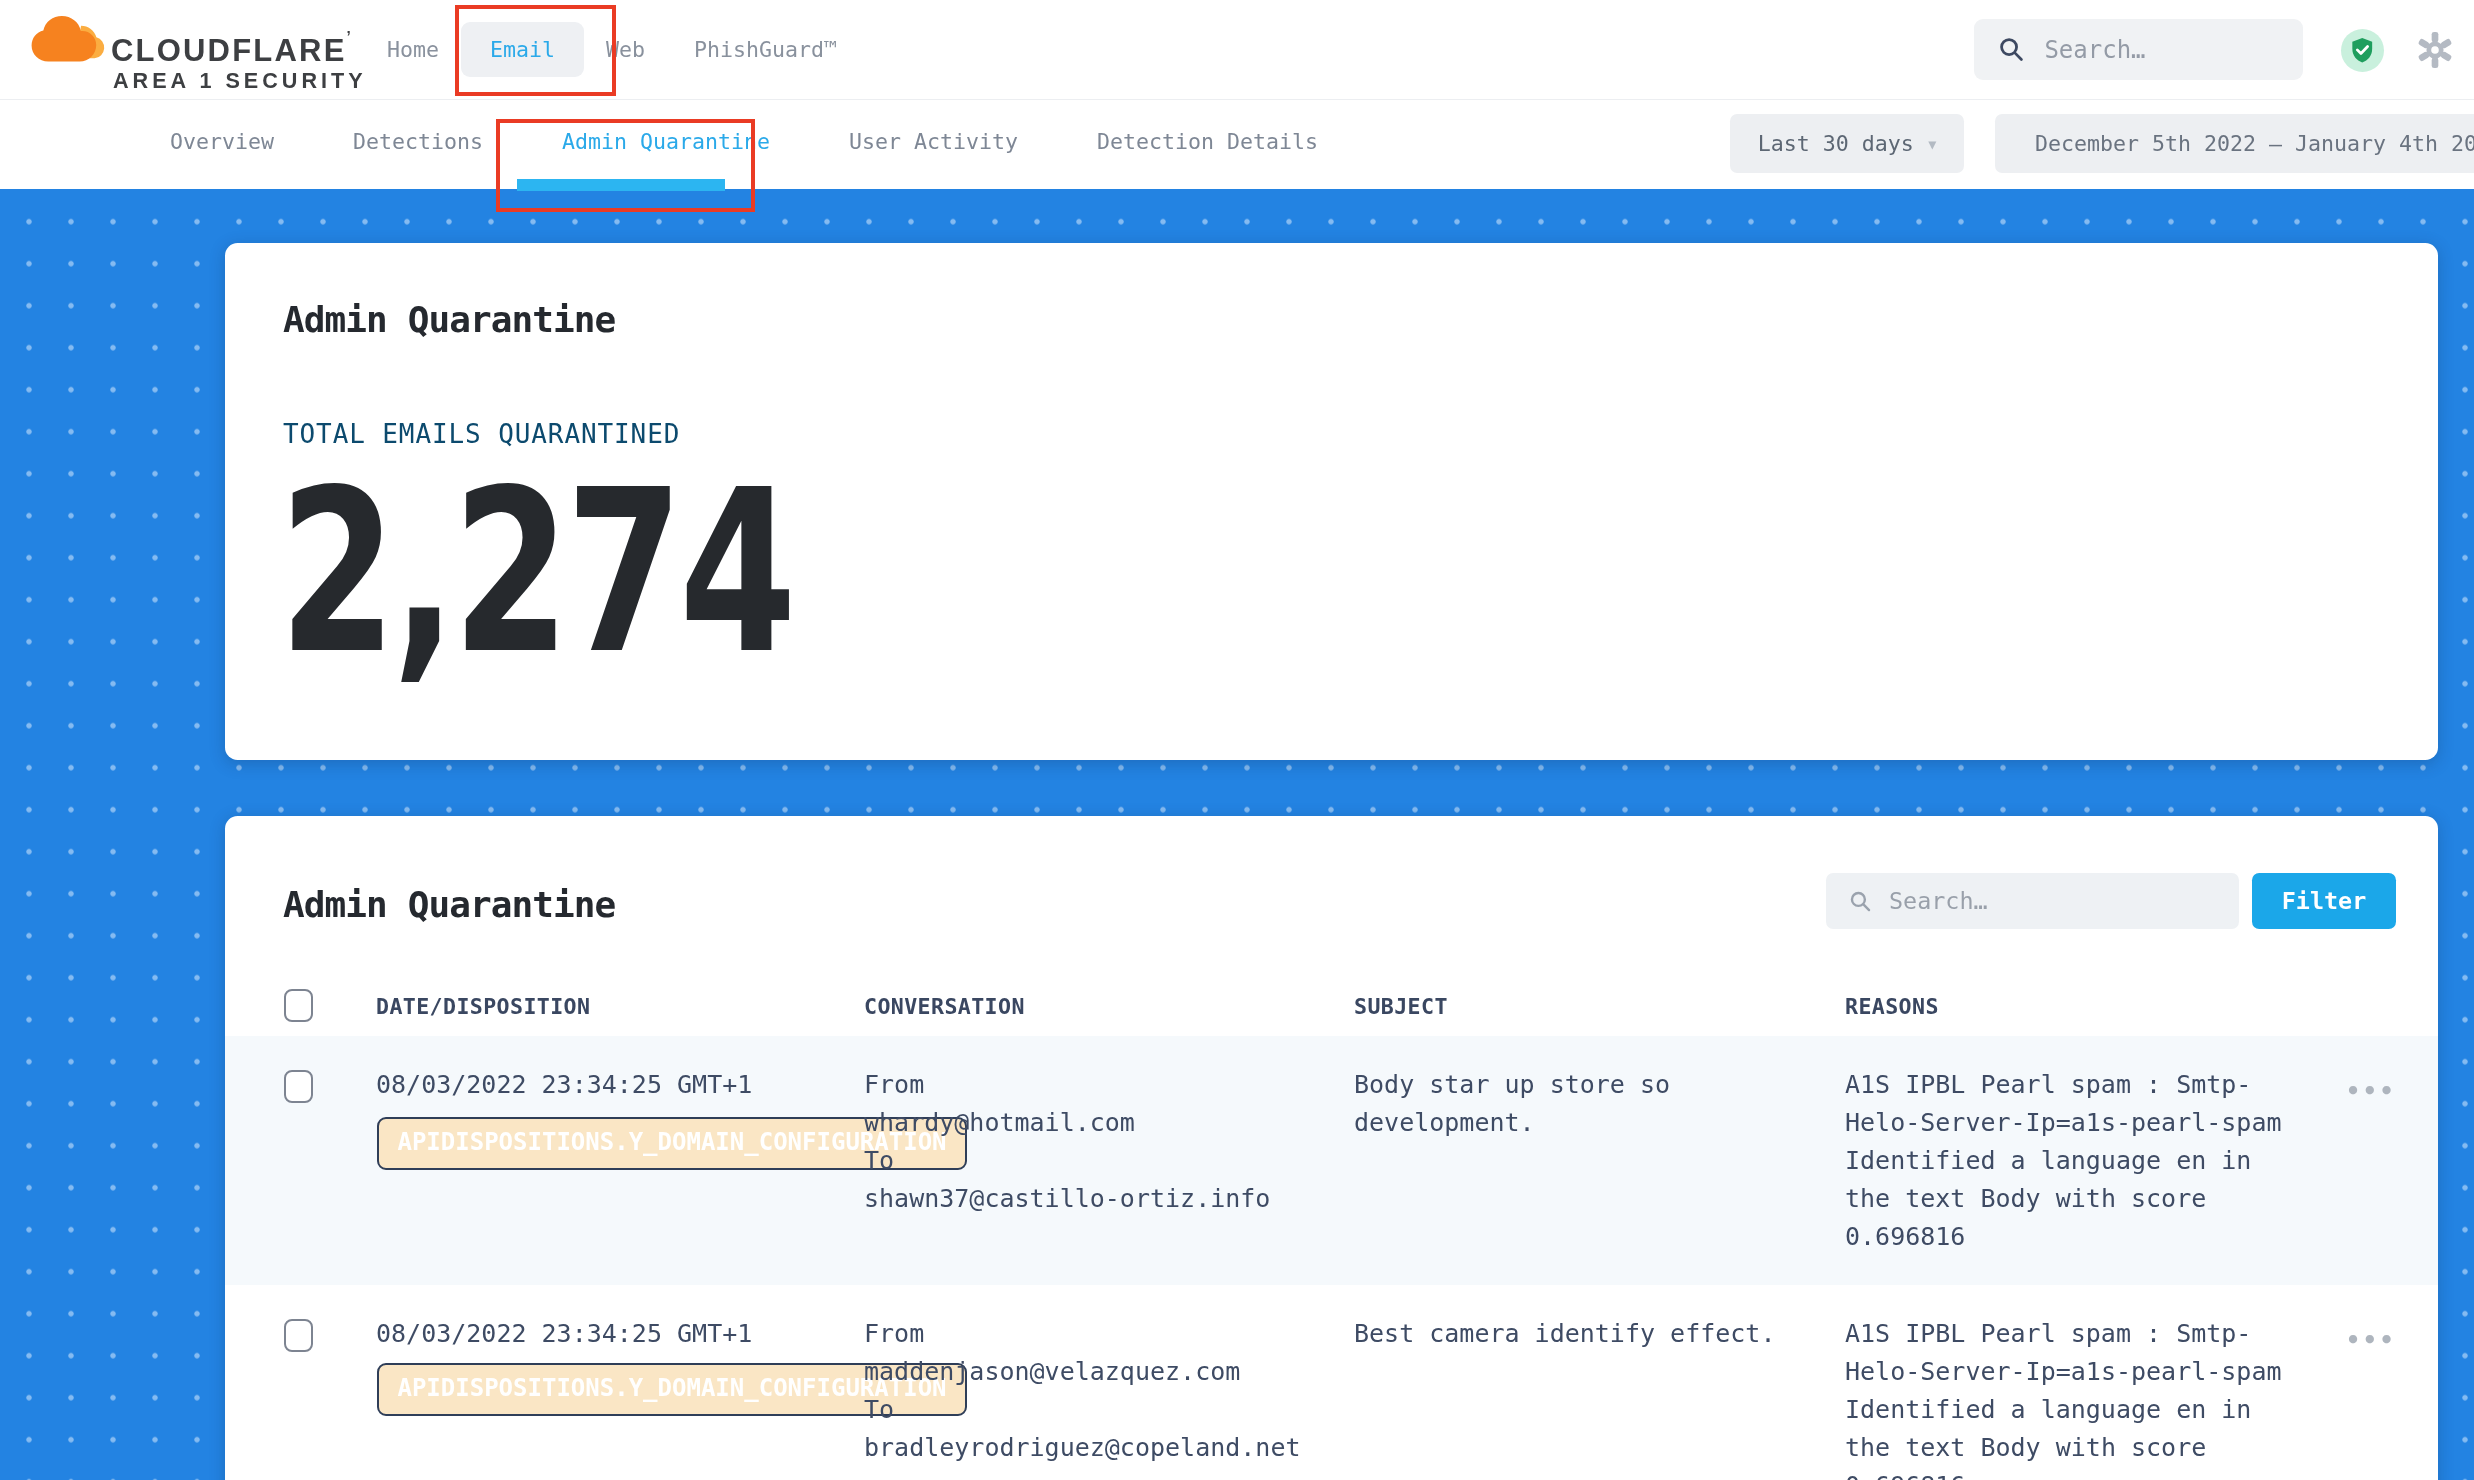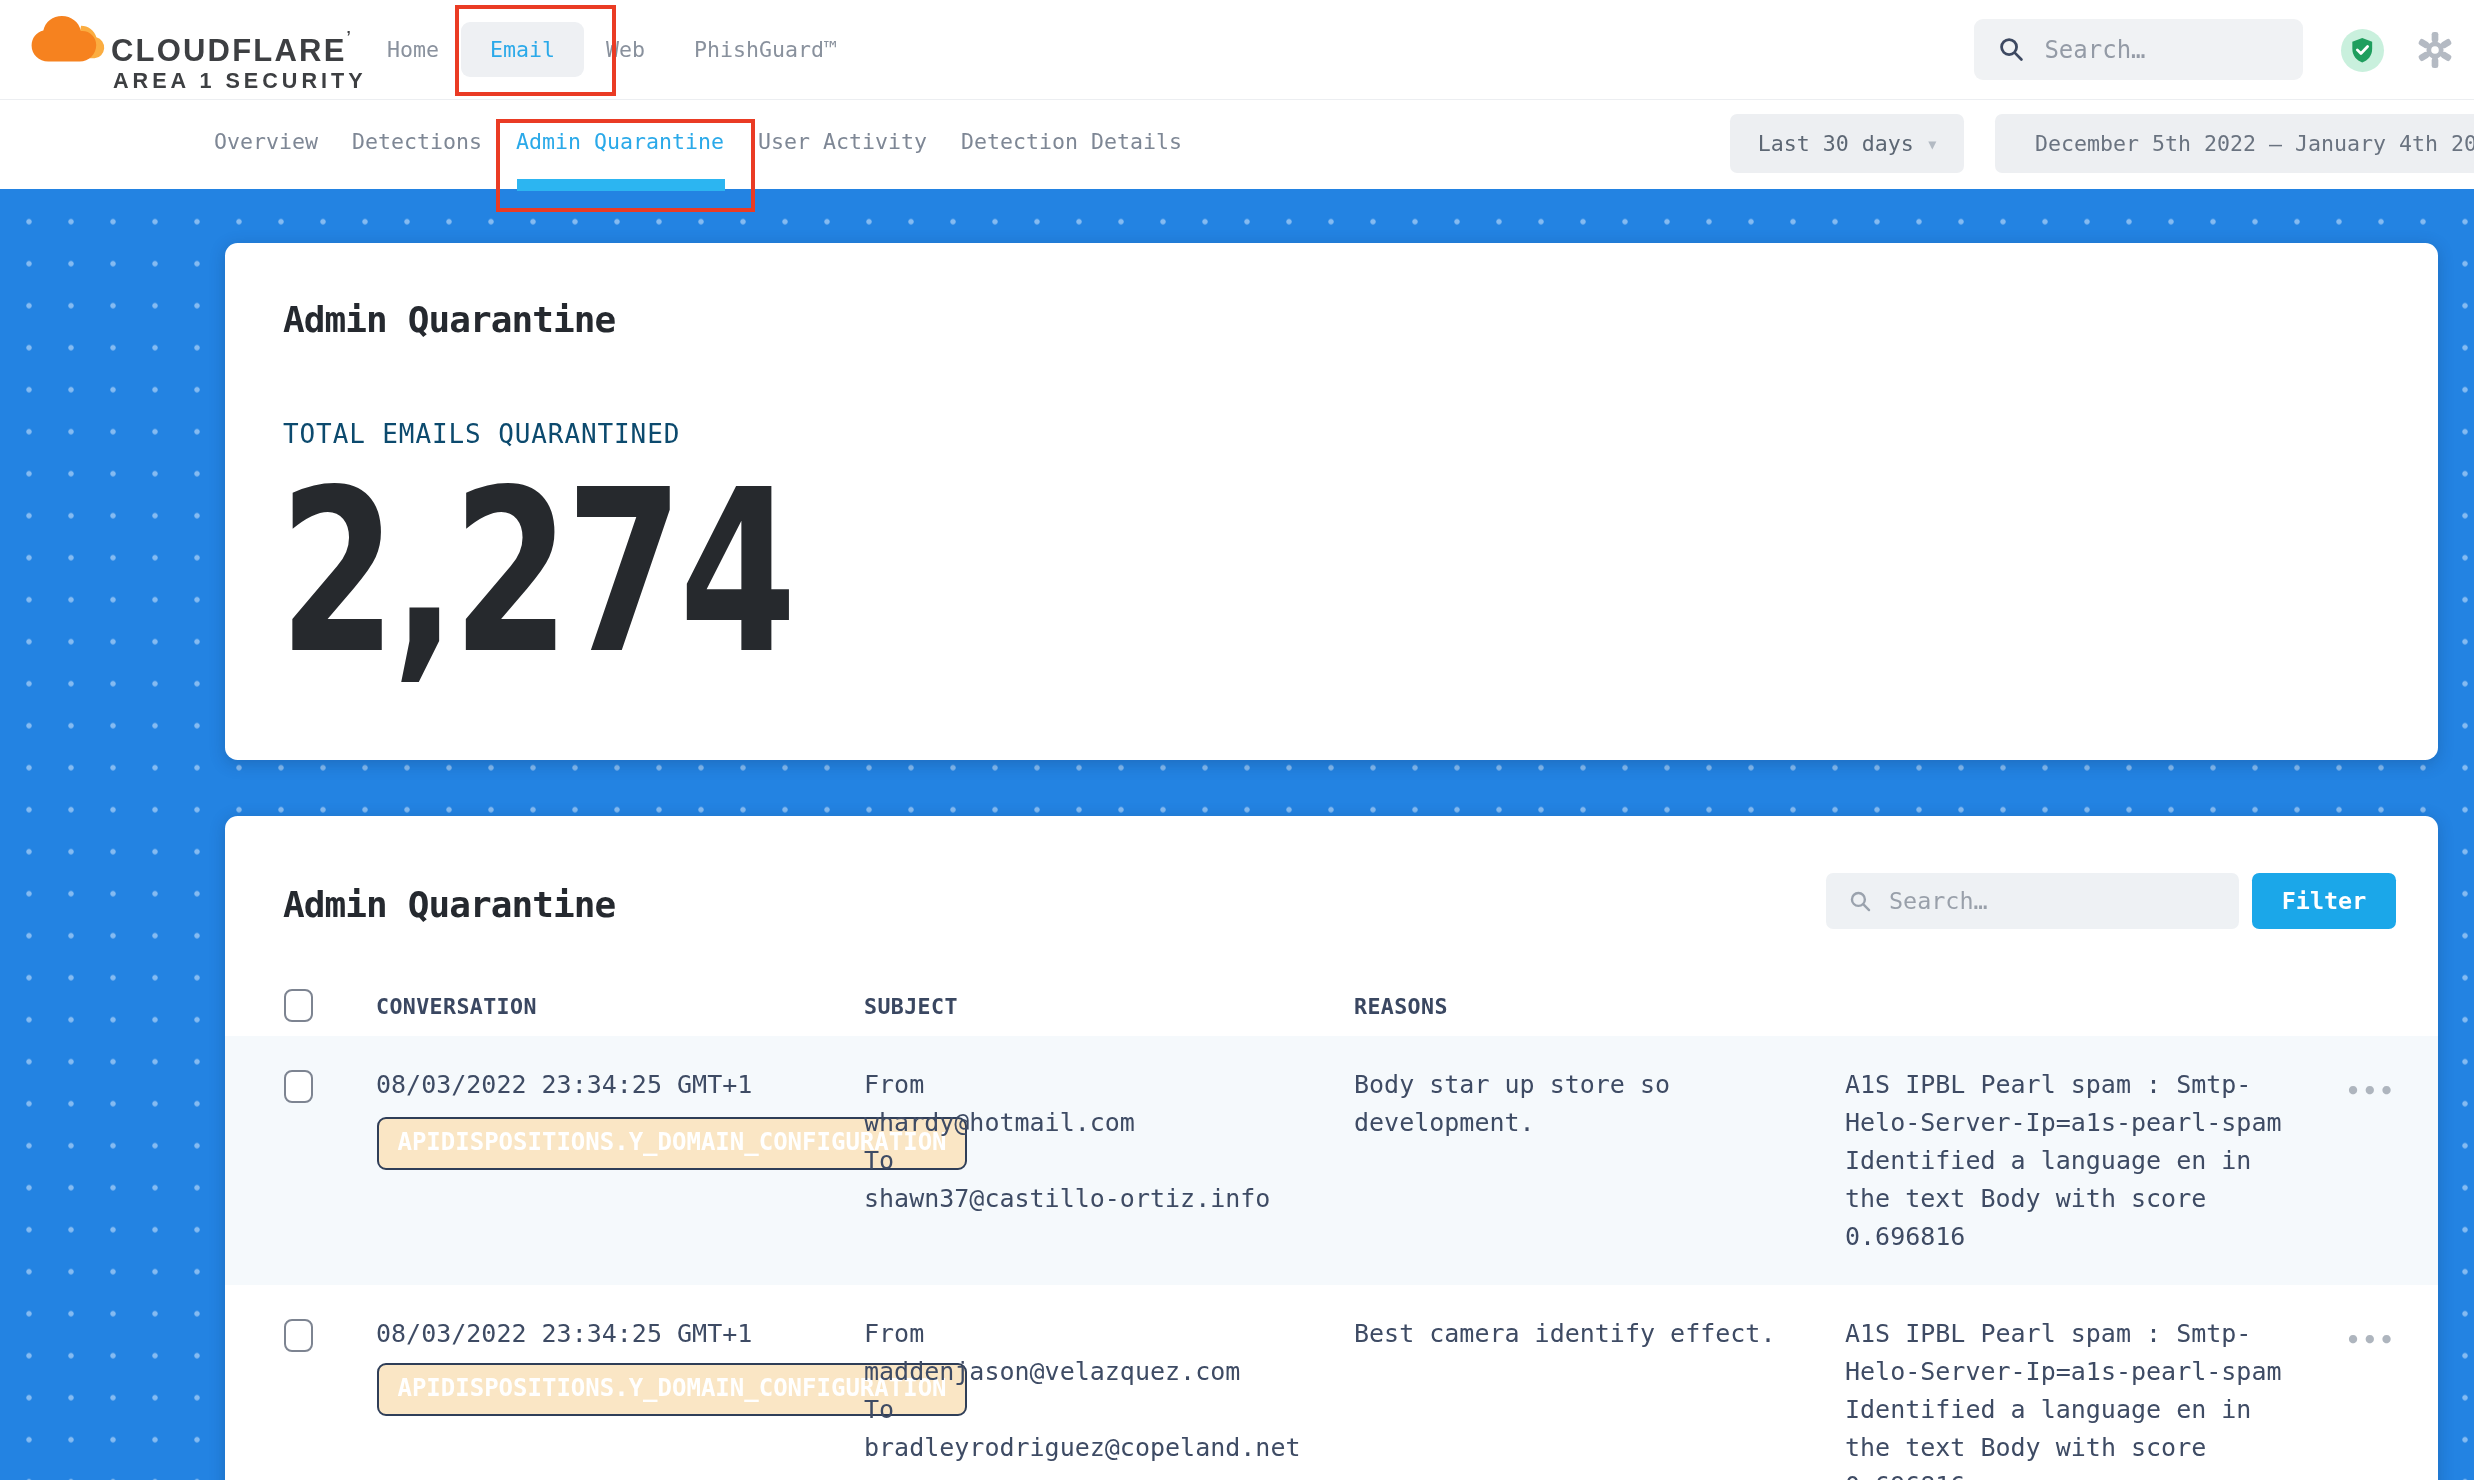--- a/index.html
+++ b/index.html
@@ -25,21 +25,21 @@
   .hsearch svg{margin:0 16px 0 23.4px;flex:none;}
   .hsearch input{border:none;outline:none;background:transparent;font-family:inherit;
                  font-size:24px;color:#3c4759;width:234px;}
   .hsearch input::placeholder{color:#949ba6;}
   .shield-badge{position:absolute;left:2341px;top:29px;width:43px;height:43px;border-radius:50%;
                 background:#c9f0dd;display:flex;align-items:center;justify-content:center;}
   .gear{position:absolute;left:2416px;top:31px;width:38px;height:38px;}
 
   
   .subnav{position:absolute;left:0;top:100px;width:2475px;height:89px;background:#fff;z-index:5;}
-  .tabs{position:absolute;left:170px;top:29px;display:flex;gap:34px;margin-left:44px;}
+  .tabs{position:absolute;left:170px;top:29px;display:flex;gap:79px;}
   .tab{font-size:21.6px;color:#7e8795;cursor:pointer;white-space:nowrap;}
   .tab.active{color:#2aa9e9;}
   .tab-underline{position:absolute;left:517px;top:79px;width:208px;height:11.7px;background:#2cb5f1;z-index:7;}
   .pill{position:absolute;top:14.4px;height:59px;background:#edeff2;border-radius:7.2px;
         display:flex;align-items:center;font-size:21.6px;color:#5d6774;}
   .pill-period{left:1730px;width:234px;justify-content:center;gap:14.4px;cursor:pointer;}
   .pill-caret{font-size:13.5px;color:#b3bac3;}
   .pill-dates{left:1995px;width:539px;padding-left:40px;color:#6a7380;white-space:nowrap;}
 
   
@@ -192,20 +192,21 @@
       <input type="text" placeholder="Search…" style="">
     </div>
     <button class="filter-btn">Filter</button>
 
     <div class="qtable">
       <div class="grid thead">
         <div></div>
         <div>
             <div class="checkbox"></div>
           </div>
+        <div class="th">DATE/DISPOSITION</div>
         <div class="th">CONVERSATION</div>
         <div class="th">SUBJECT</div>
         <div class="th">REASONS</div>
         <div></div>
       </div>
       <div id="rows">
           <div class="grid trow row-1 odd">
             <div></div>
             <div class="cell-check cell">
               <div class="checkbox"></div>

